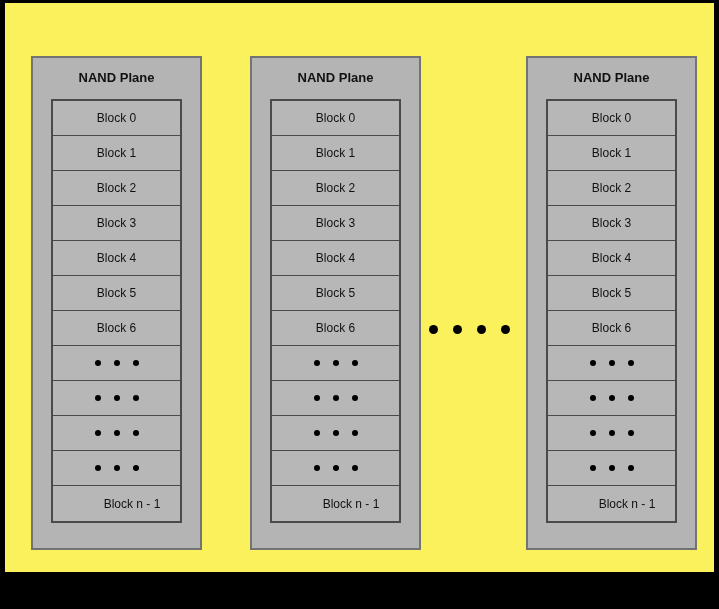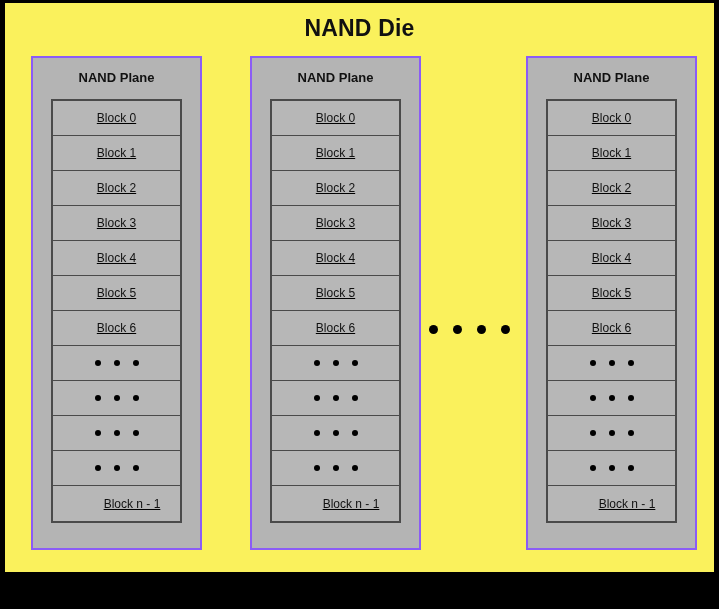--- a/index.html
+++ b/index.html
@@ -48,21 +48,21 @@
     white-space: nowrap;
   }
 
   
   .plane {
     position: absolute;
     top: 53px;
     width: 171px;
     height: 494px;
     background: #B4B4B4;
-    border: 2px solid #8b5cf6;
+    border: 2px solid #737373;
     box-sizing: border-box;
   }
   #plane-0 { left: 26px; }
   #plane-1 { left: 245px; }
   #plane-2 { left: 521px; }
 
   .plane-title {
     position: absolute;
     left: 0;
     top: 12px;
@@ -76,21 +76,20 @@
 
   
   .block-list {
     position: absolute;
     left: 18px;
     top: 41px;
     width: 131px;
     box-sizing: border-box;
     border: 2px solid #4A4A4A;
     background: #B7B7B7;
-    text-decoration: underline;
   }
 
   .block-row {
     height: 35px;
     box-sizing: border-box;
     border-bottom: 1px solid #4A4A4A;
     background: #B7B7B7;
     display: flex;
     align-items: center;
     justify-content: center;
@@ -136,21 +135,20 @@
     width: 9px;
     height: 9px;
   }
 </style>
 </head>
 <body>
 
 <div id="die-frame">
   <div id="nand-die">
 
-    <div id="die-title">NAND Die</div>
 
     <div class="plane" id="plane-0">
       <div class="plane-title">NAND Plane</div>
       <div class="block-list" id="block-list-0">
           <div class="block-row">
             <span class="block-label">Block 0</span>
           </div>
           <div class="block-row">
             <span class="block-label">Block 1</span>
           </div>

